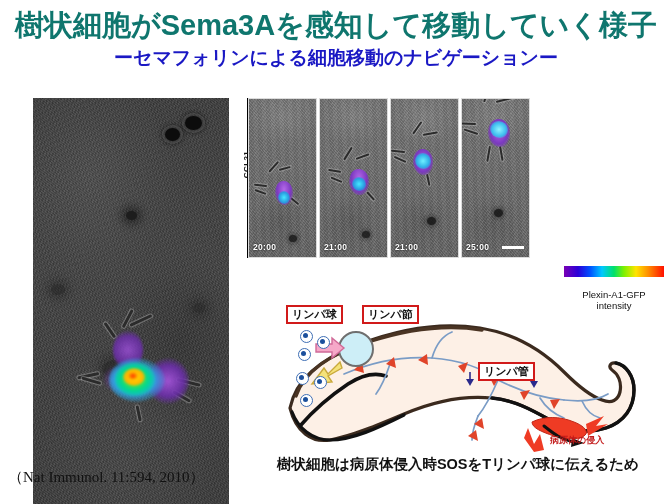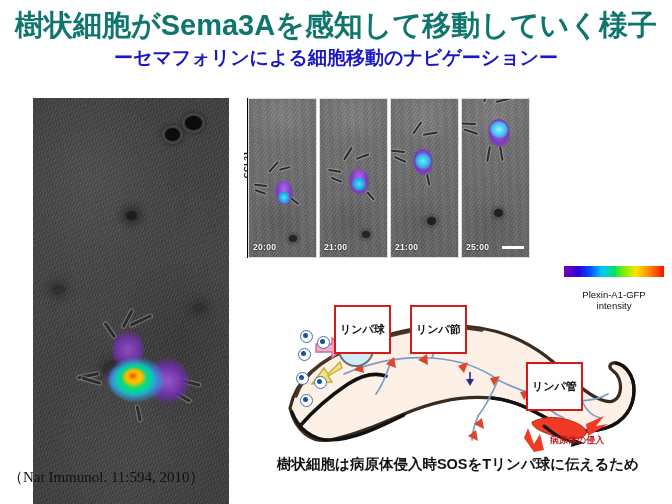--- a/index.html
+++ b/index.html
@@ -97,23 +97,22 @@
     width:100px;height:11px;margin:0 auto;
     background:linear-gradient(90deg,#7a00b4 0%,#2a00d8 14%,#0050ff 26%,#00c8ff 38%,
       #00e06a 50%,#7ff000 60%,#ffe400 72%,#ff9000 84%,#ff1000 100%);
   }
   #legend-l1{font-size:9.5px;color:#111;margin-top:12px;}
   #legend-l2{font-size:9.5px;color:#111;}
   
   #diagram{position:absolute;left:282px;top:300px;width:390px;height:155px;}
   .redbox{
     position:absolute;background:#fff;border:2px solid #d11a1a;
-    font-size:11px;font-weight:bold;color:#111;padding:16px 4px;white-space:nowrap;
+    font-size:11px;font-weight:bold;color:#111;padding:1px 4px;white-space:nowrap;
     line-height:1.15;
-    margin-left:48px;
   }
   .lymphocyte{
     position:absolute;width:11px;height:11px;border-radius:50%;
     background:#ffffff;border:1.5px solid #3f6fb5;
   }
   .lymphocyte::after{
     content:"";position:absolute;left:2px;top:2px;width:5px;height:5px;border-radius:50%;
     background:#1b4f9c;
   }
   #wound-label{

